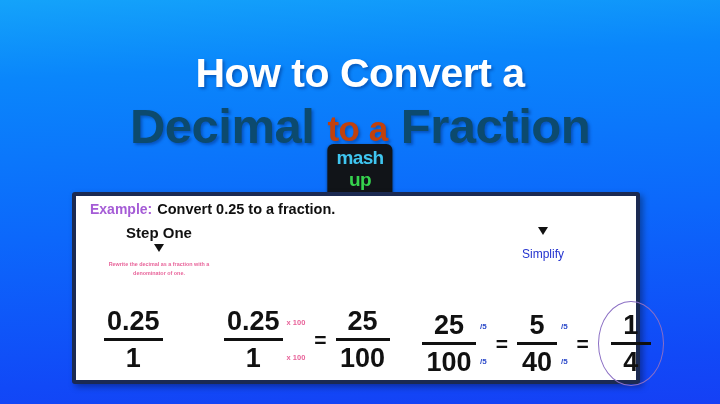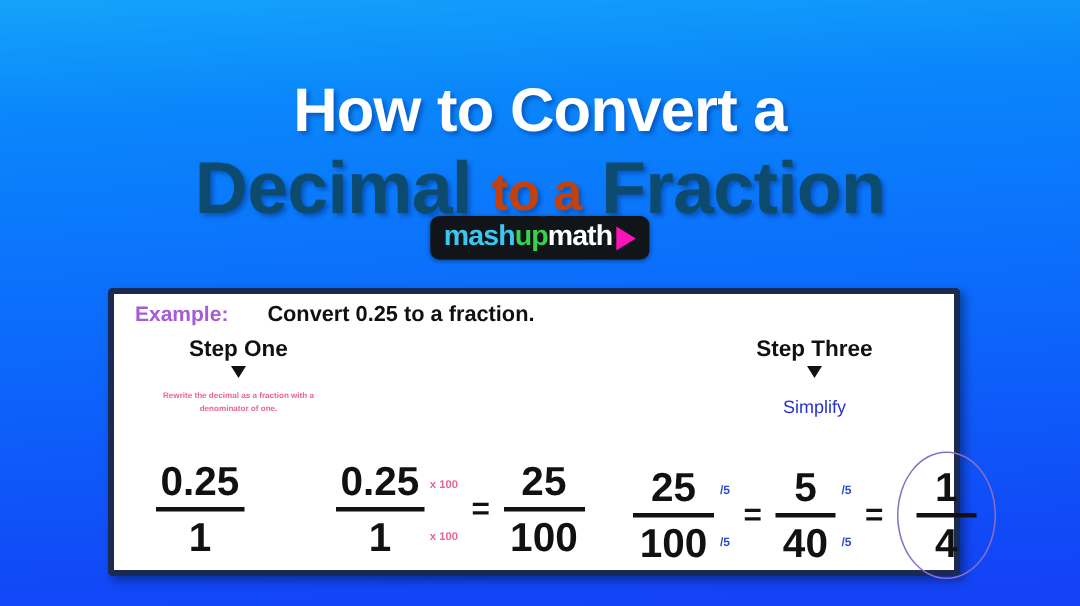--- a/index.html
+++ b/index.html
@@ -39,20 +39,21 @@
 
   
   .logo {
     position:absolute; left:50%; top:144px; transform:translateX(-50%);
     background:#111418;
     border-radius:6px;
     padding:3px 9px 4px 9px;
     display:flex; align-items:center; gap:0px;
     font-size:19px; font-weight:bold; letter-spacing:-0.6px;
     box-shadow:0 1px 3px rgba(0,0,0,0.45);
+    flex-direction:column;
   }
   .lg-mash { color:#3fc6f0; }
   .lg-up   { color:#36d34e; }
   .lg-math { color:#ffffff; }
   .lg-tri {
     width:0;height:0;margin-left:3px;margin-top:1px;
     border-top:8px solid transparent;
     border-bottom:8px solid transparent;
     border-left:13px solid #f714b8;
   }
@@ -62,21 +63,21 @@
     position:absolute;
     left:72px; top:192px; width:568px; height:192px;
     background:#ffffff;
     border:4px solid #1b2a52;
     border-radius:3px;
     box-shadow: 3px 3px 6px rgba(0,0,0,0.35);
   }
   .panel-inner { position:relative; width:100%; height:100%; }
 
   
-  .ex-row { position:absolute; left:14px; top:5px; display:flex; align-items:baseline; gap:26px; }
+  .ex-row { position:absolute; left:14px; top:5px; display:flex; align-items:baseline; gap:5px; }
   .ex-label { color:#a55cd6; font-size:14px; font-weight:bold; }
   .ex-text { color:#101010; font-size:14.5px; font-weight:bold; }
 
   
   .step { position:absolute; text-align:center; }
   .step-title { font-size:15px; font-weight:bold; color:#111; }
   .arrow {
     margin:3px auto 0 auto;
     width:0;height:0;
     border-left:5px solid transparent;
@@ -152,21 +153,20 @@
   </div>
 
   <div class="step step1">
     <div class="step-title">Step One</div>
     <div class="arrow"></div>
     <div class="step-desc desc-pink">Rewrite the decimal as a fraction with a denominator of one.</div>
   </div>
 
 
   <div class="step step3">
-    <div class="step-title">Step Three</div>
     <div class="arrow"></div>
     <div class="desc-blue">Simplify</div>
   </div>
 
   <div class="eq eq1">
     <div class="frac">
       <span class="num">0.25</span>
       <span class="bar"></span>
       <span class="den">1</span>
     </div>

